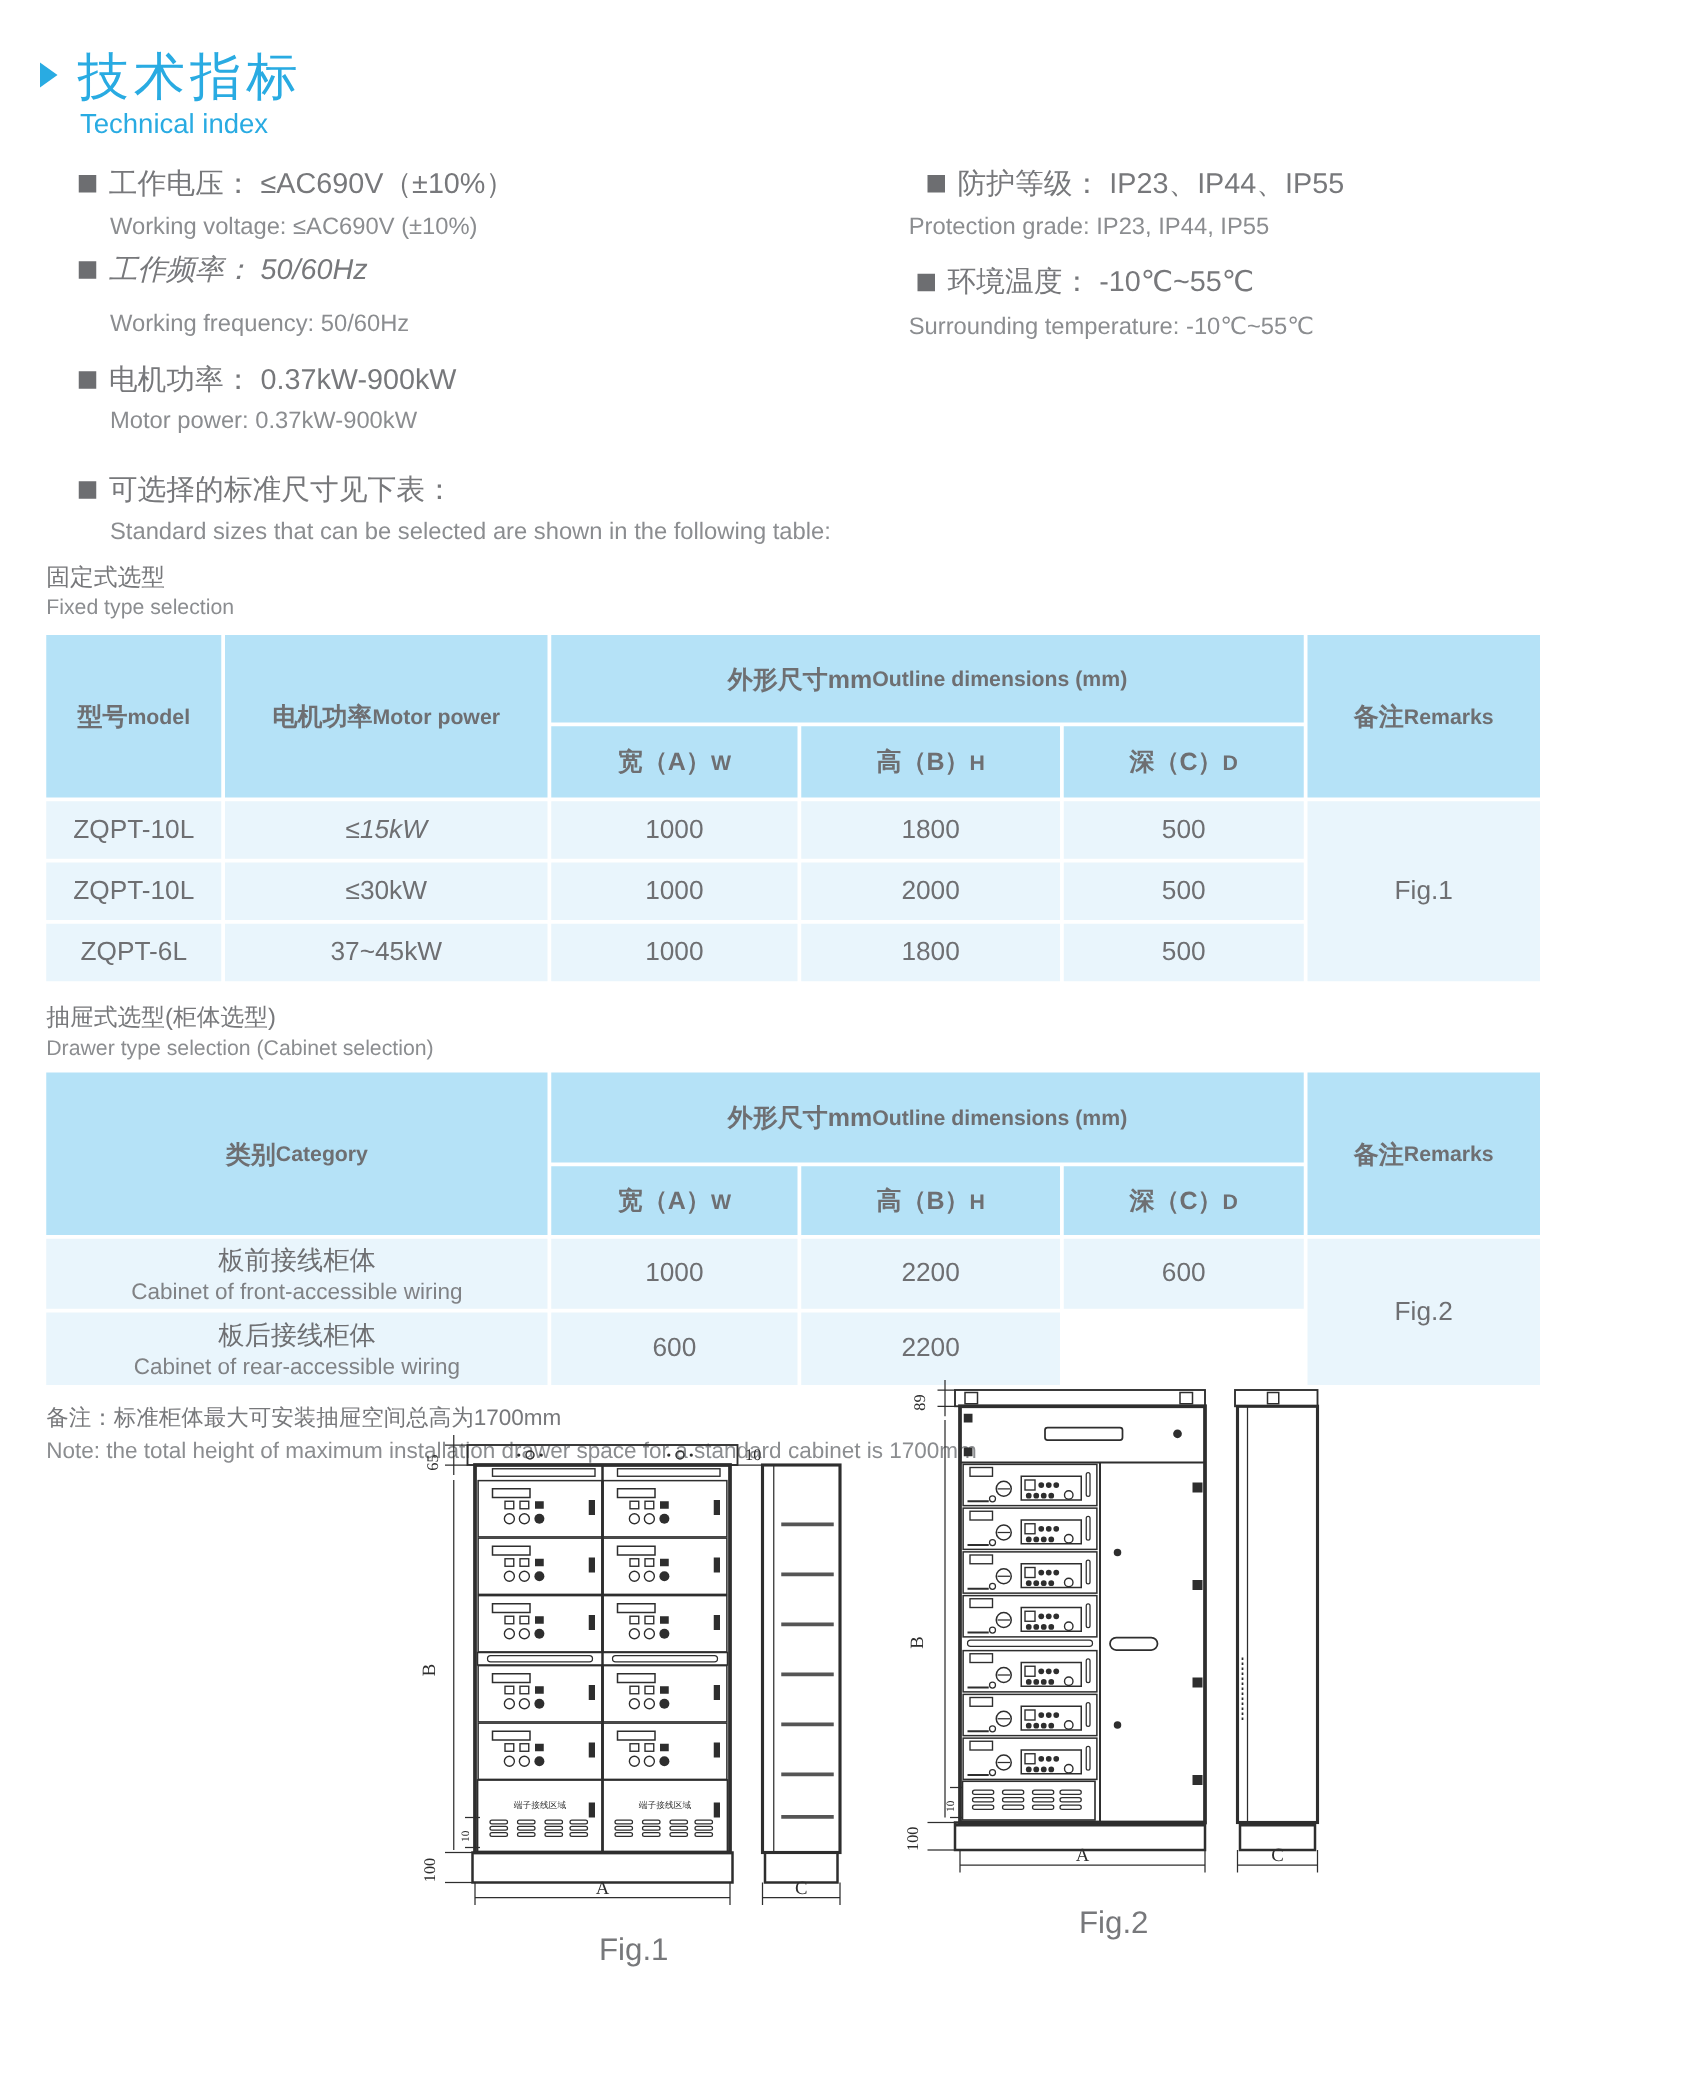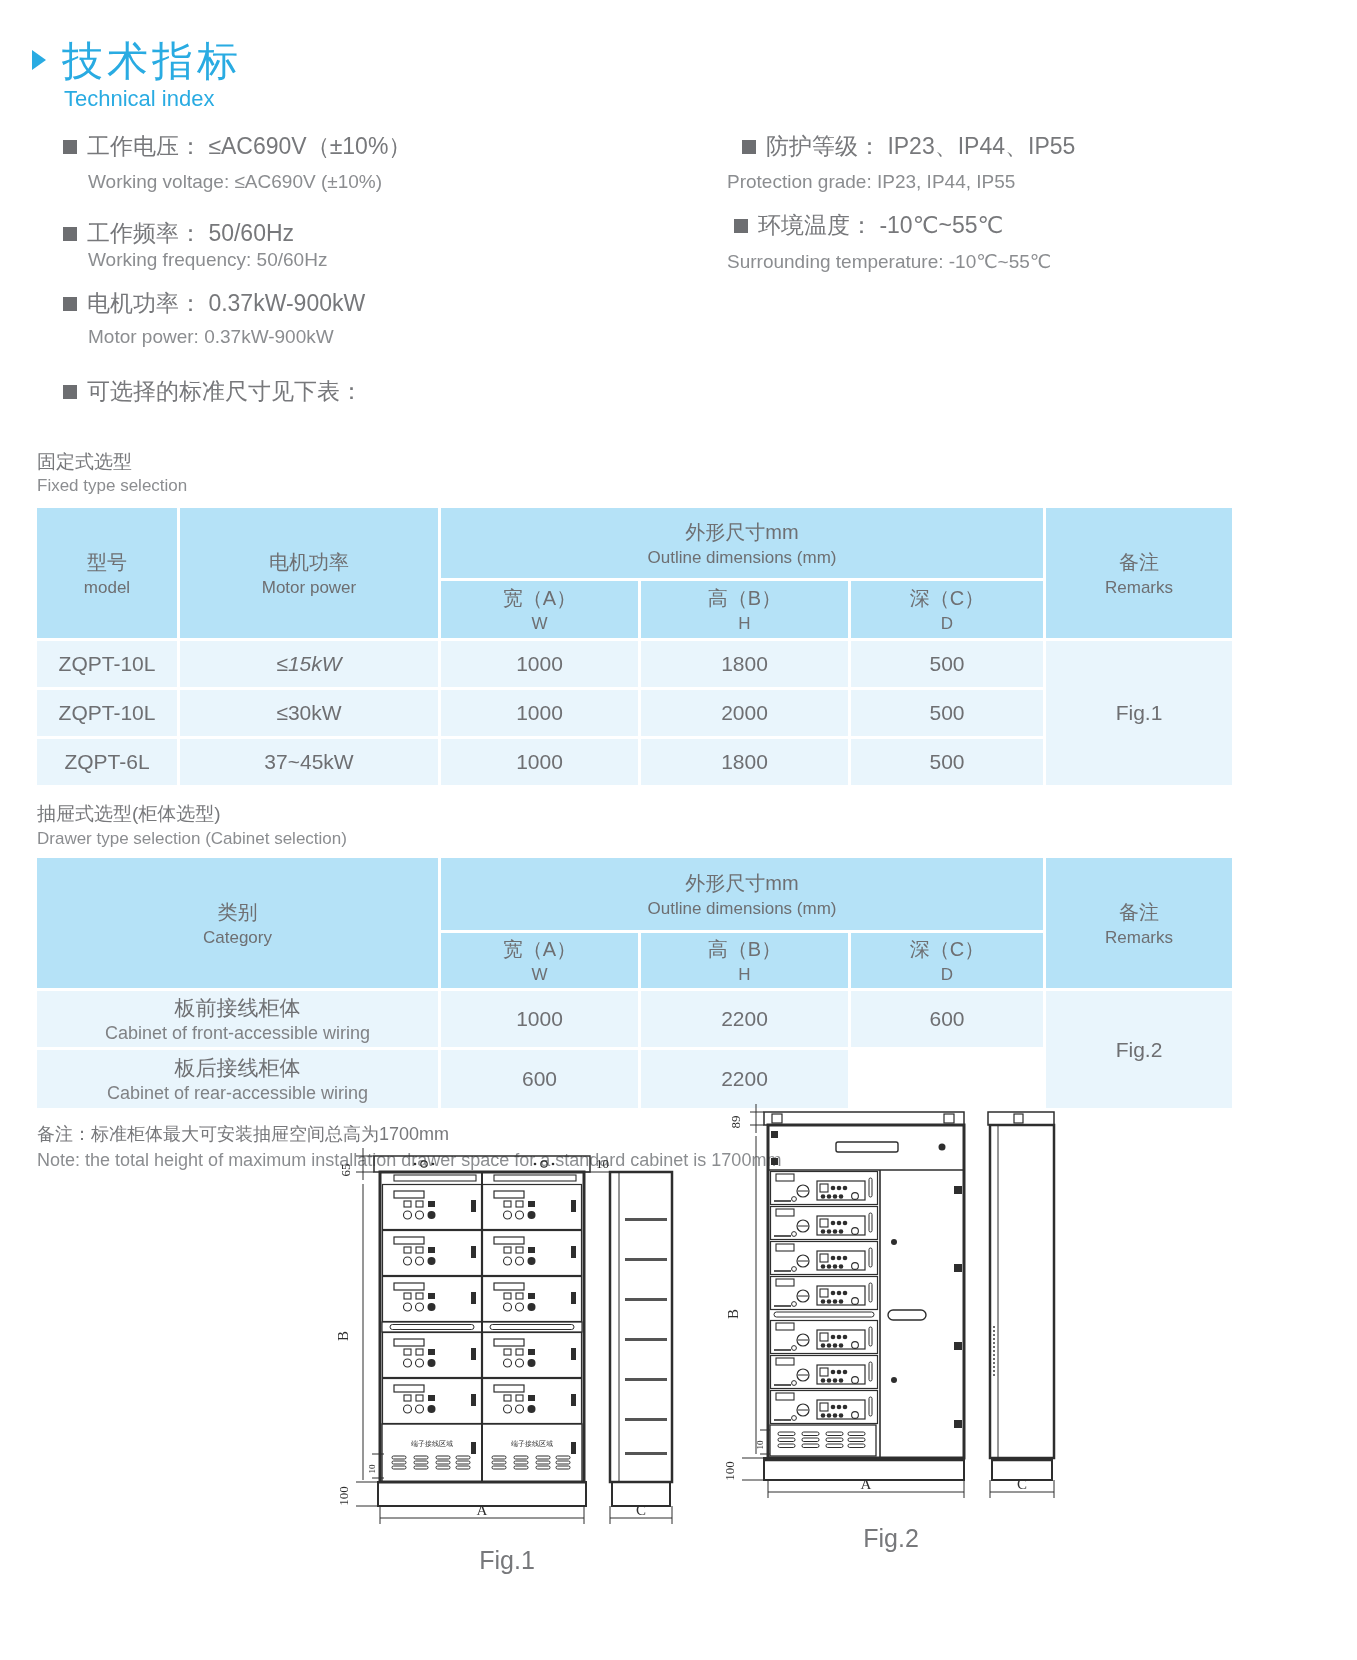--- a/index.html
+++ b/index.html
@@ -17,22 +17,22 @@
   .spec-en{position:absolute;font-size:19px;color:#8b8d90;white-space:nowrap;padding-left:25px;}
   
   .sec-cn{position:absolute;font-size:19px;color:#77787b;}
   .sec-en{position:absolute;font-size:17px;color:#8b8d90;}
   
   .tbl{position:absolute;display:grid;gap:3px;background:#ffffff;}
   .tbl1{grid-template-columns:140px 258px 197px 207px 192px 186px;
         grid-template-rows:70px 57px 46px 46px 46px;}
   .tbl2{grid-template-columns:401px 197px 207px 192px 186px;
         grid-template-rows:72px 55px 56px 58px;}
-  .hcell{background:#b5e2f7;display:flex;flex-direction:column;align-items:center;justify-content:center;
-         color:#6e6f72;}
+  .hcell{background:#b5e2f7;display:flex;flex-direction:row;align-items:center;justify-content:center;
+         color:#6e6f72;font-weight:bold;}
   .hcell .cn{font-size:20px;}
   .hcell .en{font-size:17px;margin-top:2px;}
   .dcell{background:#e9f5fc;display:flex;flex-direction:column;align-items:center;justify-content:center;
          color:#6e6f72;font-size:21px;}
   .dcell .en{font-size:18px;color:#808285;margin-top:1px;}
   
   .note-cn{position:absolute;font-size:18px;color:#77787b;}
   .note-en{position:absolute;font-size:18px;color:#8b8d90;}
   
   .fig-caption{position:absolute;width:350px;text-align:center;font-size:25px;color:#77787b;}
@@ -45,41 +45,42 @@
 <div class="page">
 
   <span class="title-marker"></span>
   <div class="title-cn">技术指标</div>
   <div class="title-en">Technical index</div>
 
   <div class="spec-line" style="left:63px;top:131px;">
     <span class="bullet"></span><span>工作电压： ≤AC690V（±10%）</span>
   </div>
   <div class="spec-en" style="left:63px;top:171px;">Working voltage: ≤AC690V (±10%)</div>
-  <div class="spec-line" style="left:63px;top:218px;">
+  <div class="spec-line" style="left:63px;top:200px;font-style:italic;">
     <span class="bullet"></span><span>工作频率： 50/60Hz</span>
   </div>
   <div class="spec-en" style="left:63px;top:249px;">Working frequency: 50/60Hz</div>
   <div class="spec-line" style="left:63px;top:288px;">
     <span class="bullet"></span><span>电机功率： 0.37kW-900kW</span>
   </div>
   <div class="spec-en" style="left:63px;top:326px;">Motor power: 0.37kW-900kW</div>
 
   <div class="spec-line" style="left:702px;top:131px;padding-left:40px;">
     <span class="bullet"></span><span>防护等级： IP23、IP44、IP55</span>
   </div>
   <div class="spec-en" style="left:702px;top:171px;">Protection grade: IP23, IP44, IP55</div>
   <div class="spec-line" style="left:734px;top:210px;">
     <span class="bullet"></span><span>环境温度： -10℃~55℃</span>
   </div>
   <div class="spec-en" style="left:702px;top:250px;">Surrounding temperature: -10℃~55℃</div>
 
   <div class="spec-line" style="left:63px;top:376px;">
     <span class="bullet"></span><span>可选择的标准尺寸见下表：</span>
   </div>
+  <div class="spec-en" style="left:63px;top:415px;">Standard sizes that can be selected are shown in the following table:</div>
 
   <div class="sec-cn" style="left:37px;top:449px;">固定式选型</div>
   <div class="sec-en" style="left:37px;top:476px;">Fixed type selection</div>
 
   <div class="tbl tbl1" style="left:37px;top:508px;">
     <div class="hcell" style="grid-row:1/3;grid-column:2;">
       <span class="cn">电机功率</span>
       <span class="en">Motor power</span>
     </div>
     <div class="hcell" style="grid-row:1/3;grid-column:1;">

